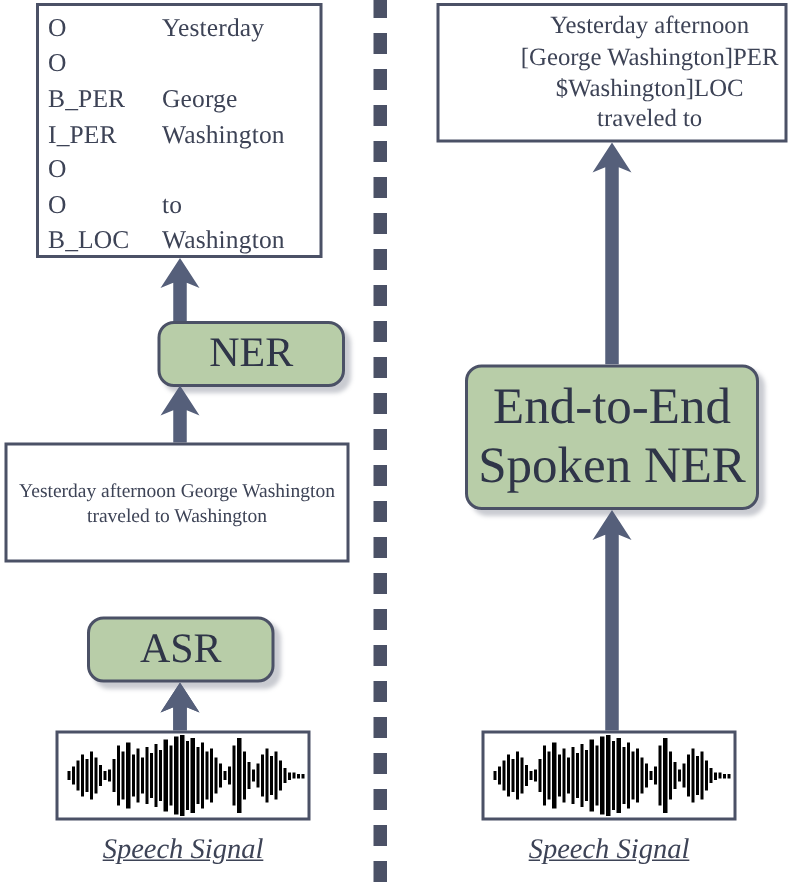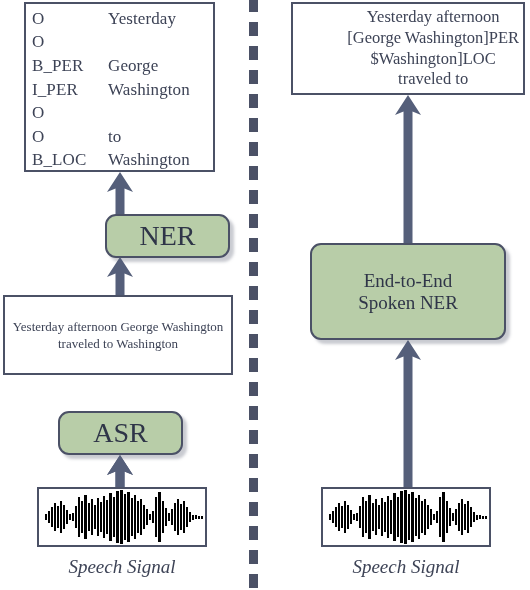--- a/index.html
+++ b/index.html
@@ -114,21 +114,21 @@
     top: 411px;
     width: 125px;
     height: 44px;
     font-size: 28px;
   }
   #e2e-box {
     left: 310px;
     top: 243px;
     width: 196px;
     height: 97px;
-    font-size: 19px;
+    font-size: 34px;
   }
 
   
   .wave-frame {
     position: absolute;
     box-sizing: border-box;
     border: 2px solid #4b5166;
     background: #ffffff;
     overflow: hidden;
   }
@@ -136,20 +136,21 @@
   #wave-frame-right { left: 321px; top: 487px; width: 170px; height: 60px; }
   .wave-frame svg { display: block; width: 100%; height: 100%; }
 
   .caption {
     position: absolute;
     width: 200px;
     text-align: center;
     font-style: italic;
     font-size: 19px;
     color: #3d4356;
+    text-decoration: underline;
   }
   #caption-left  { left: 22px;  top: 556px; }
   #caption-right { left: 306px; top: 556px; }
 
   
   .arrow {
     position: absolute;
   }
   .arrow svg { display: block; }
 

